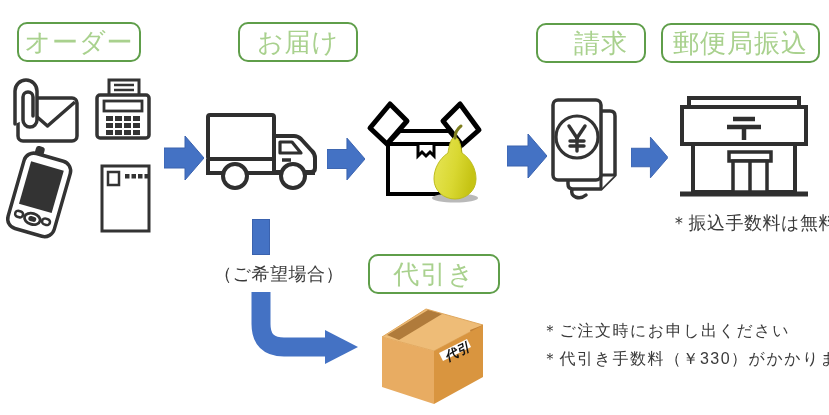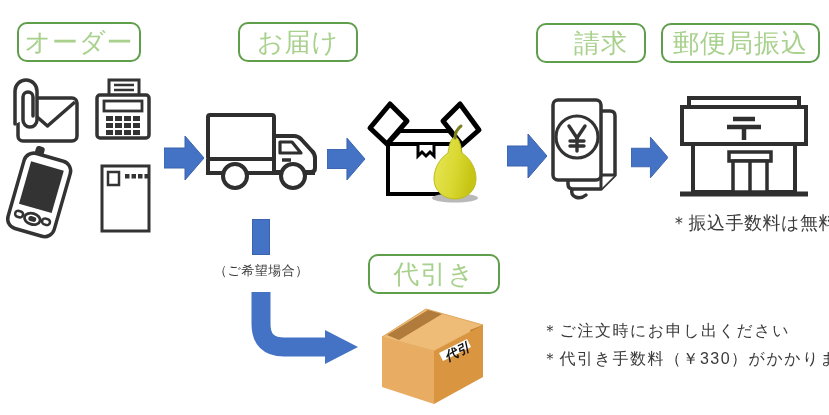--- a/index.html
+++ b/index.html
@@ -12,21 +12,21 @@
   }
   .lbl-order{left:17px;top:22px;width:120px;}
   .lbl-delivery{left:199px;top:22px;width:116px;margin-left:39px;}
   .lbl-check{left:368px;top:22px;width:127px;}
   .lbl-bill{left:536px;top:23px;width:86px;padding-left:20px;}
   .lbl-post{left:661px;top:23px;width:155px;}
   .lbl-cod{left:368px;top:254px;width:128px;}
   .icon{position:absolute;}
   .note{position:absolute;color:#3a3a3a;white-space:nowrap;}
   .note-transfer{left:670px;top:211px;font-size:18px;letter-spacing:0.5px;}
-  .note-optional{left:214px;top:262px;font-size:13px;letter-spacing:0.5px;}
+  .note-optional{left:214px;top:262px;font-size:18px;letter-spacing:0.5px;}
   .note-cod{left:542px;top:317px;font-size:16px;letter-spacing:1.5px;line-height:28px;}
   .arrow-right{position:absolute;}
   .v-connector{position:absolute;left:252px;top:219px;width:18px;height:36px;
                background:#4472c4;border:1px solid #3a62ae;box-sizing:border-box;}
 </style>
 </head>
 <body>
 
 <div class="canvas">
 

